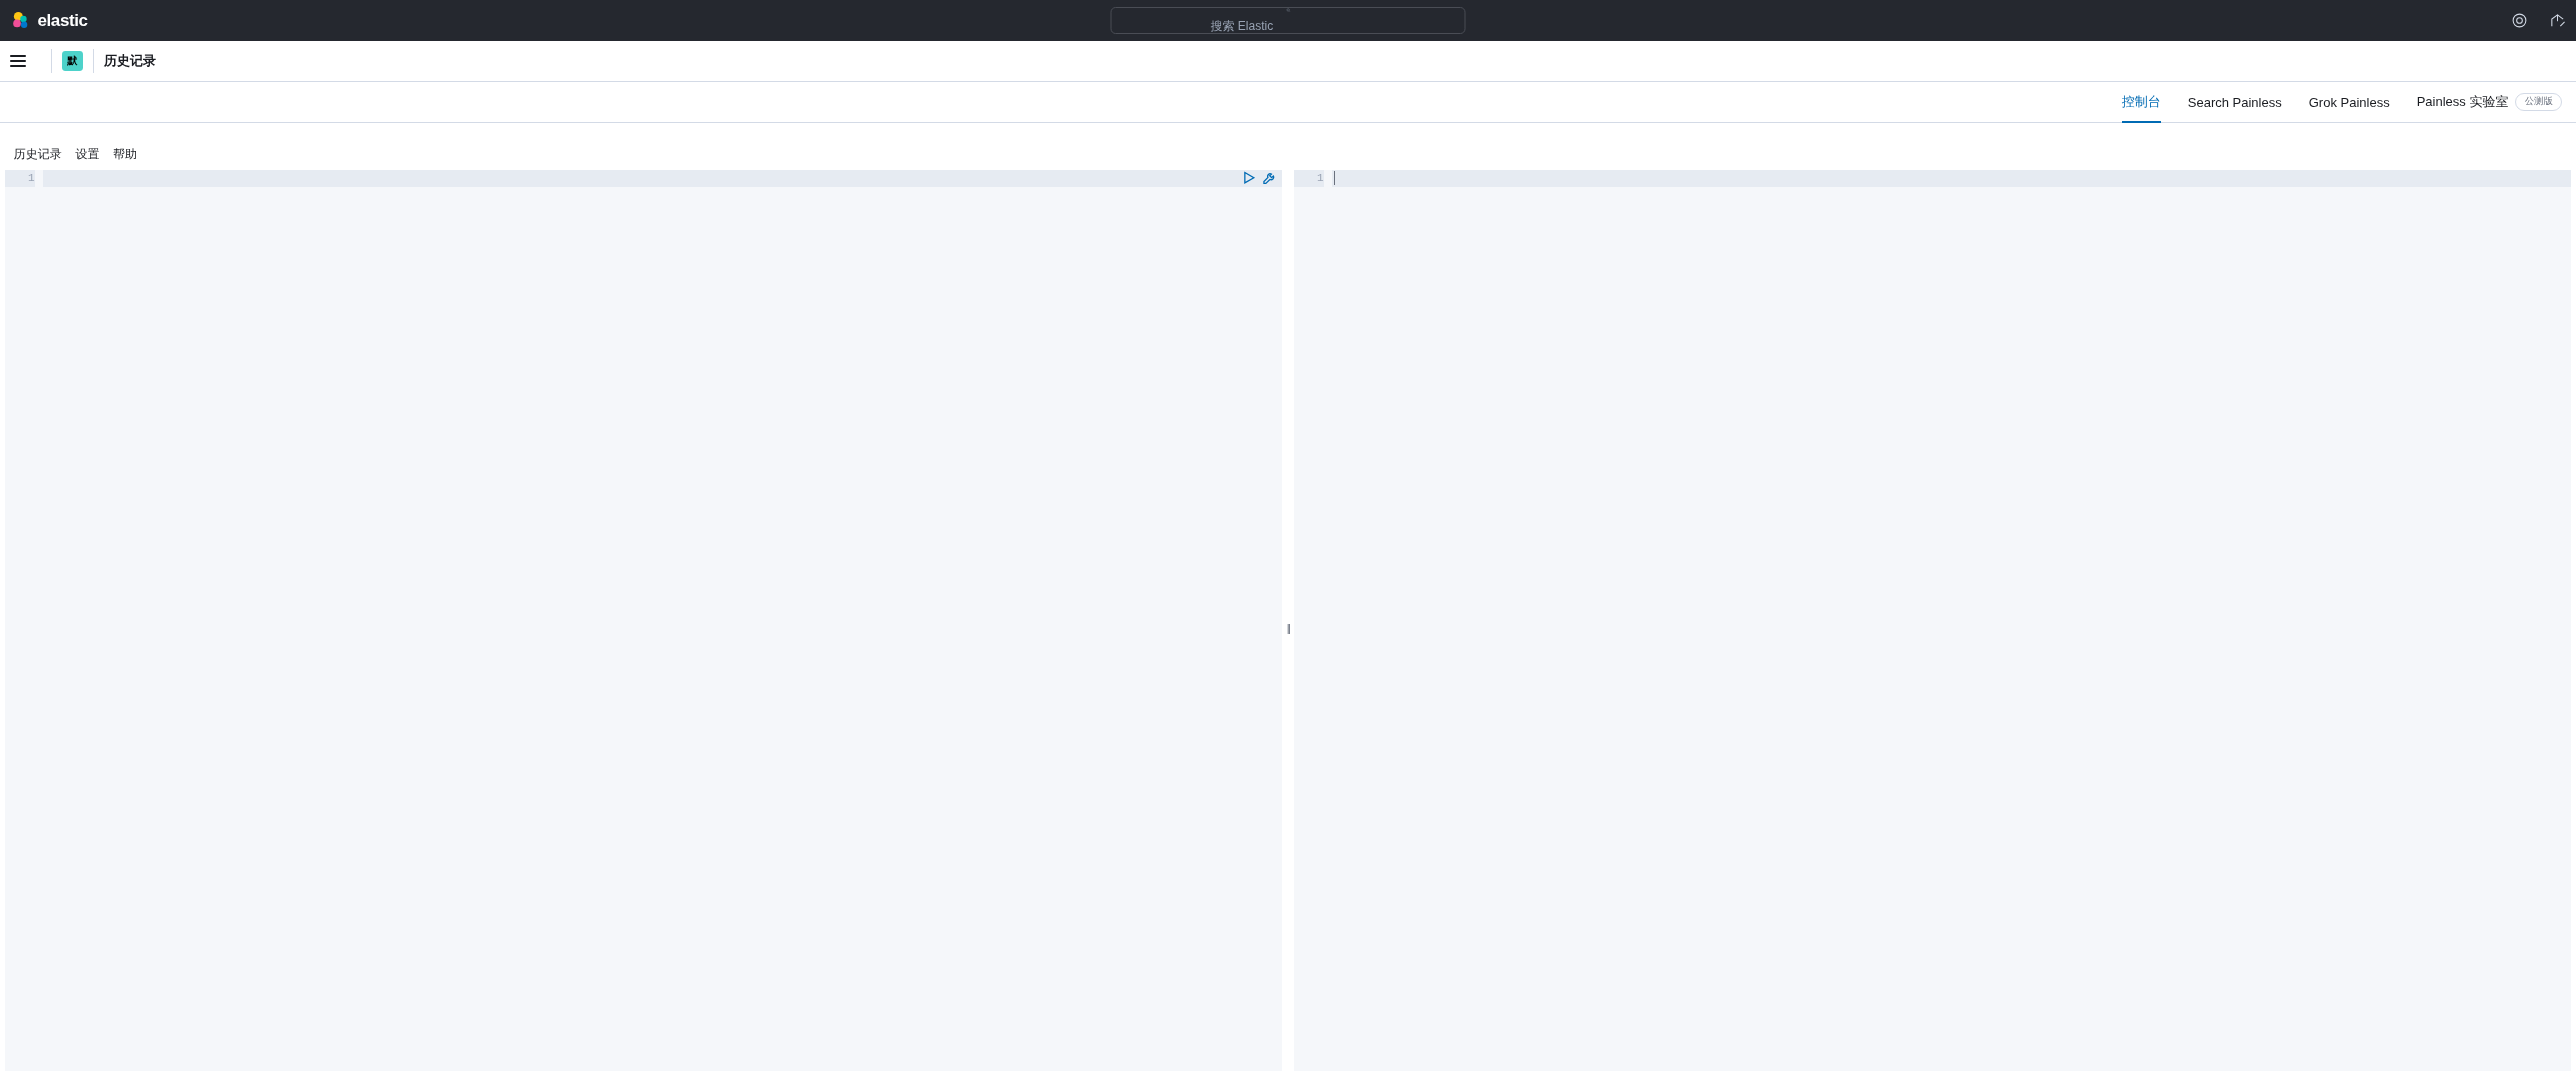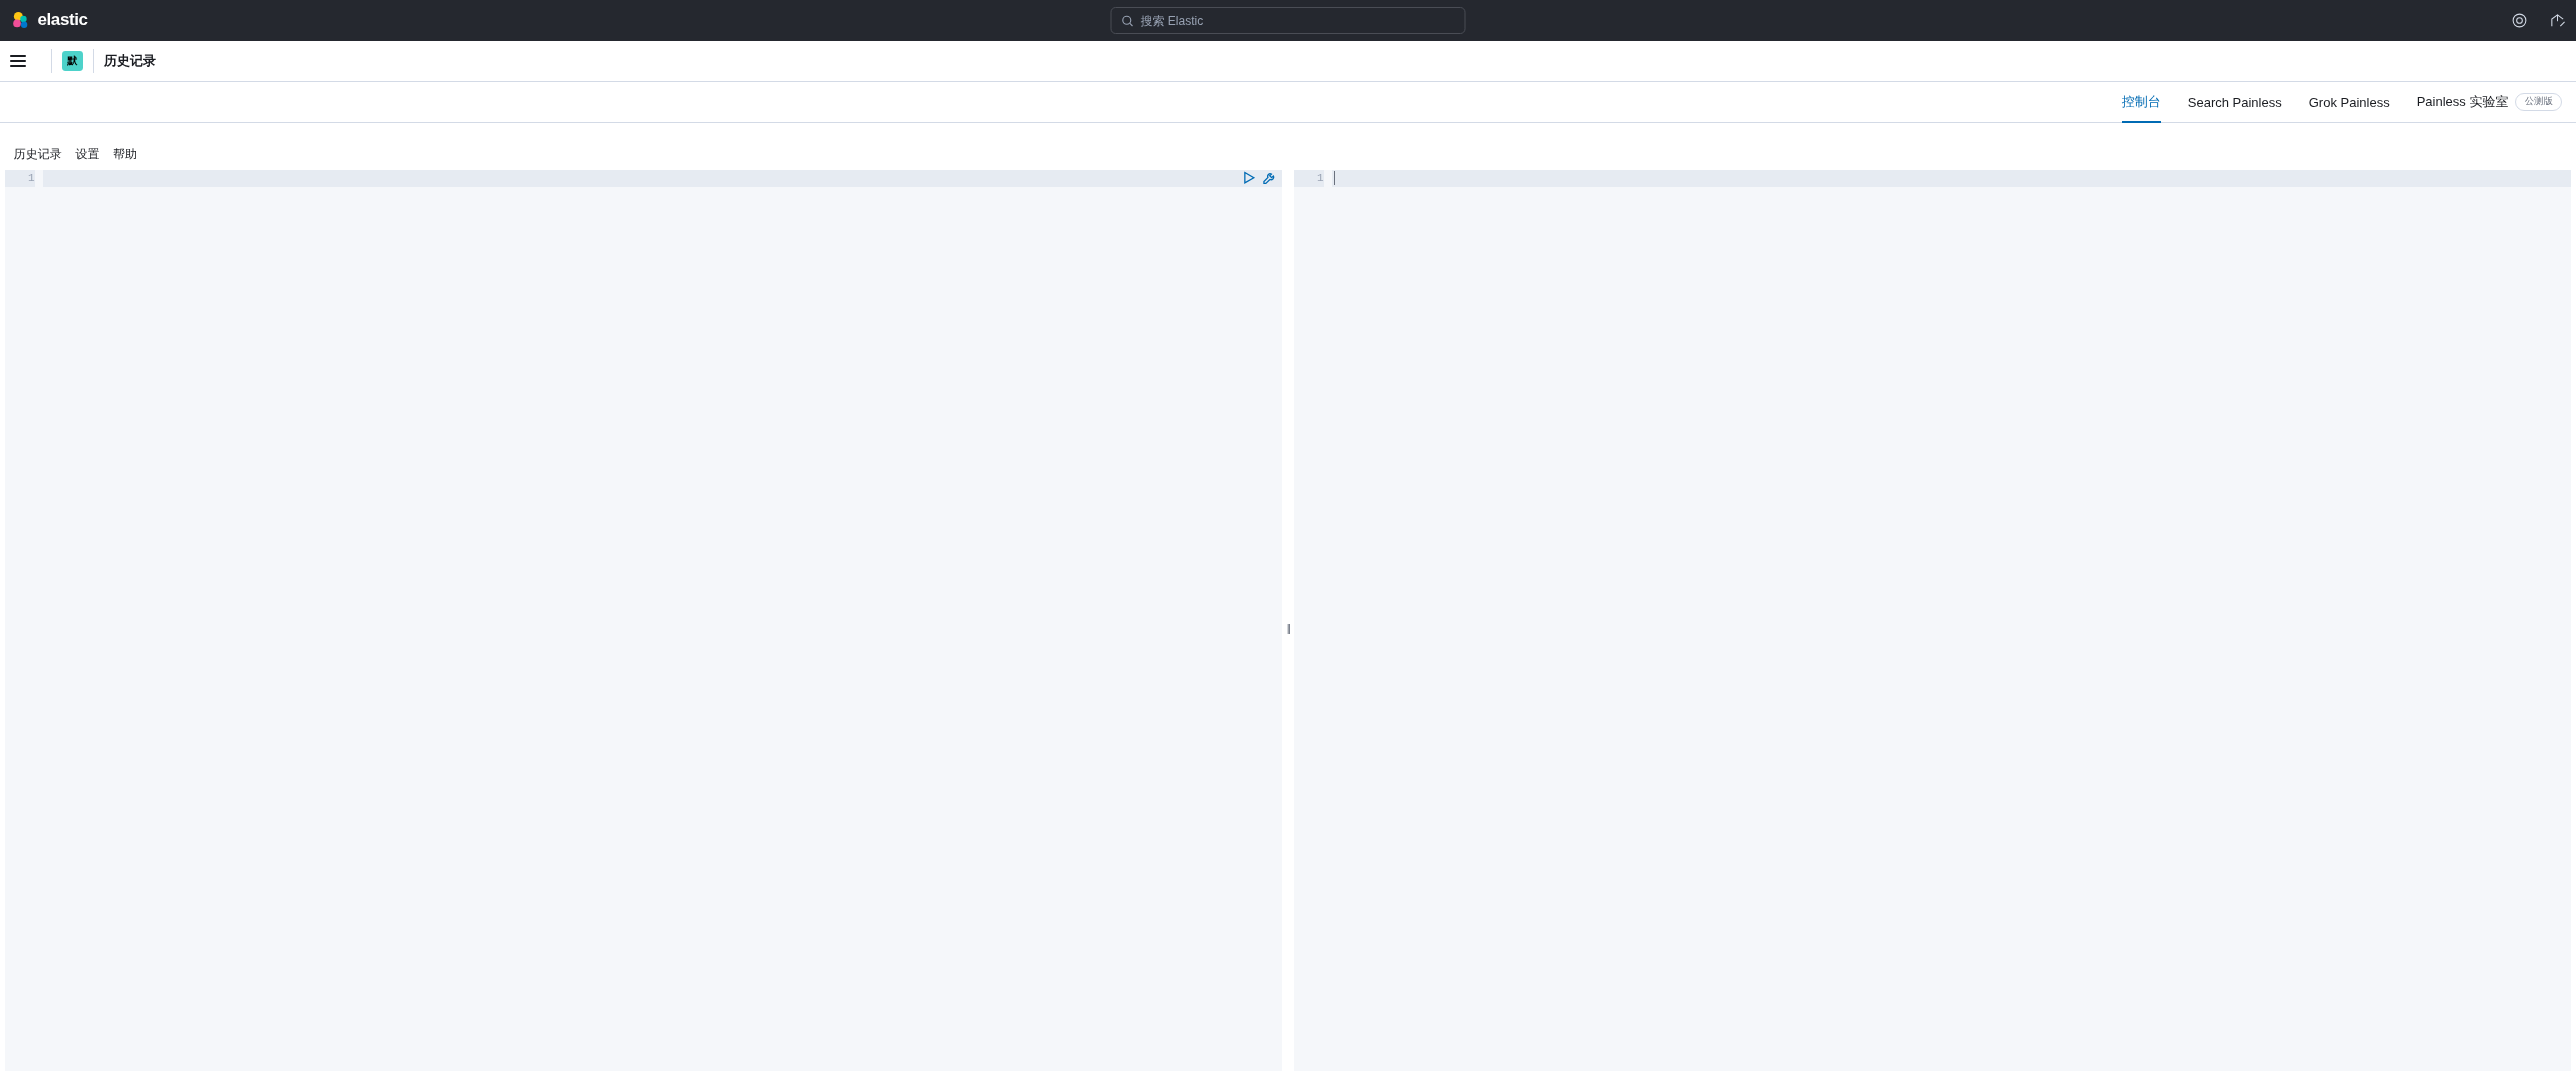--- a/index.html
+++ b/index.html
@@ -9,20 +9,21 @@
     .header {
       background: #25282f;
       height: 41px;
       display: flex;
       align-items: center;
       padding: 0 10.2px;
       position: relative;
     }
     .logo-container {
       display: flex;
+      align-items: center;
       gap: 6.8px;
     }
     .logo-mark {
       width: 20.5px;
       height: 20.5px;
       position: relative;
     }
     .logo-text {
       color: #fff;
       font-size: 17px;
@@ -35,20 +36,21 @@
       transform: translateX(-50%);
       width: 355px;
       height: 27px;
       background: transparent;
       border: 0.9px solid #4a4d55;
       border-radius: 5.1px;
       display: flex;
       align-items: center;
       padding: 0 8.5px;
       gap: 6.8px;
+      flex-direction: column;
     }
     .search-bar input {
       background: transparent;
       border: none;
       outline: none;
       color: #98a2b3;
       font-size: 12px;
       flex: 1;
     }
     .search-bar input::placeholder { color: #98a2b3; }

